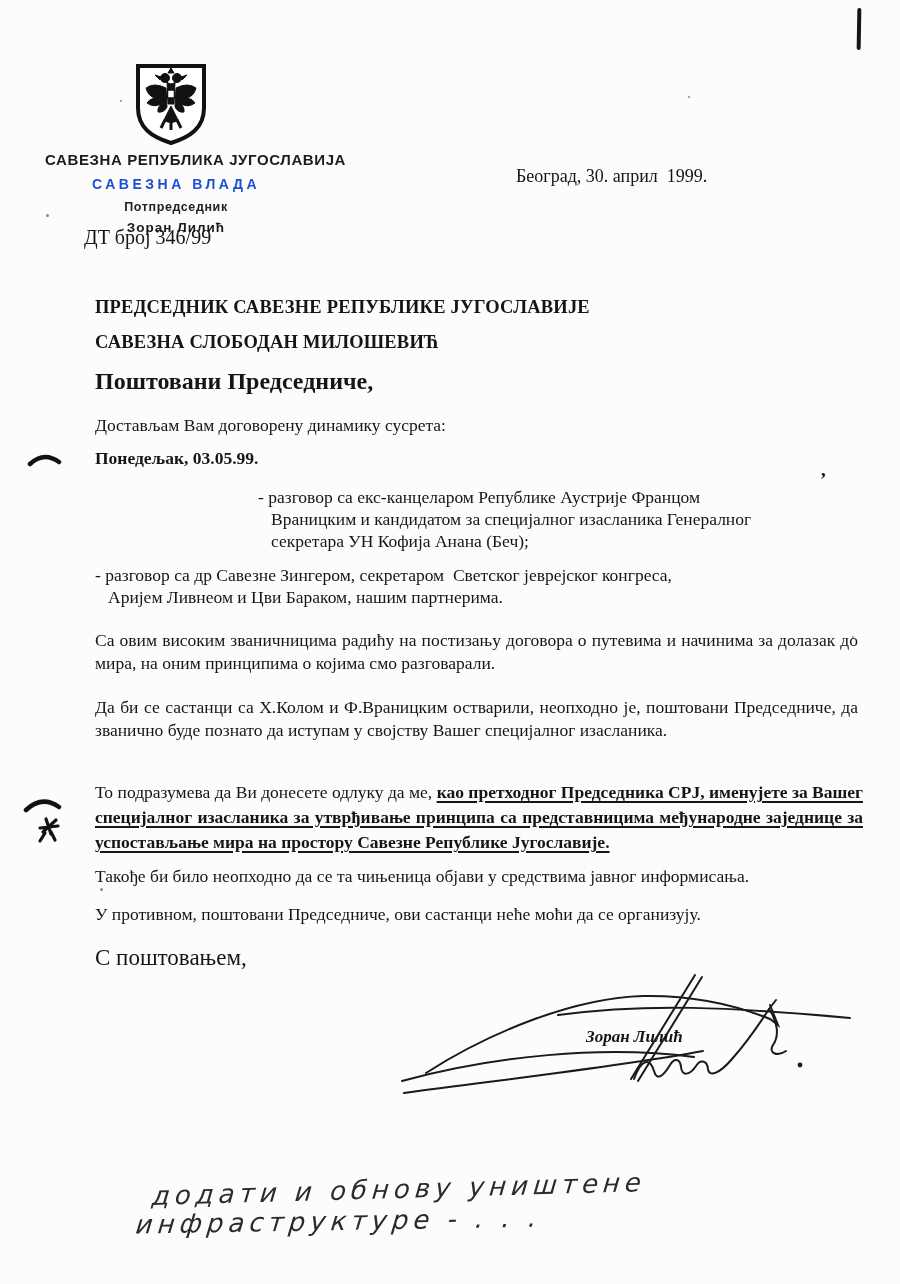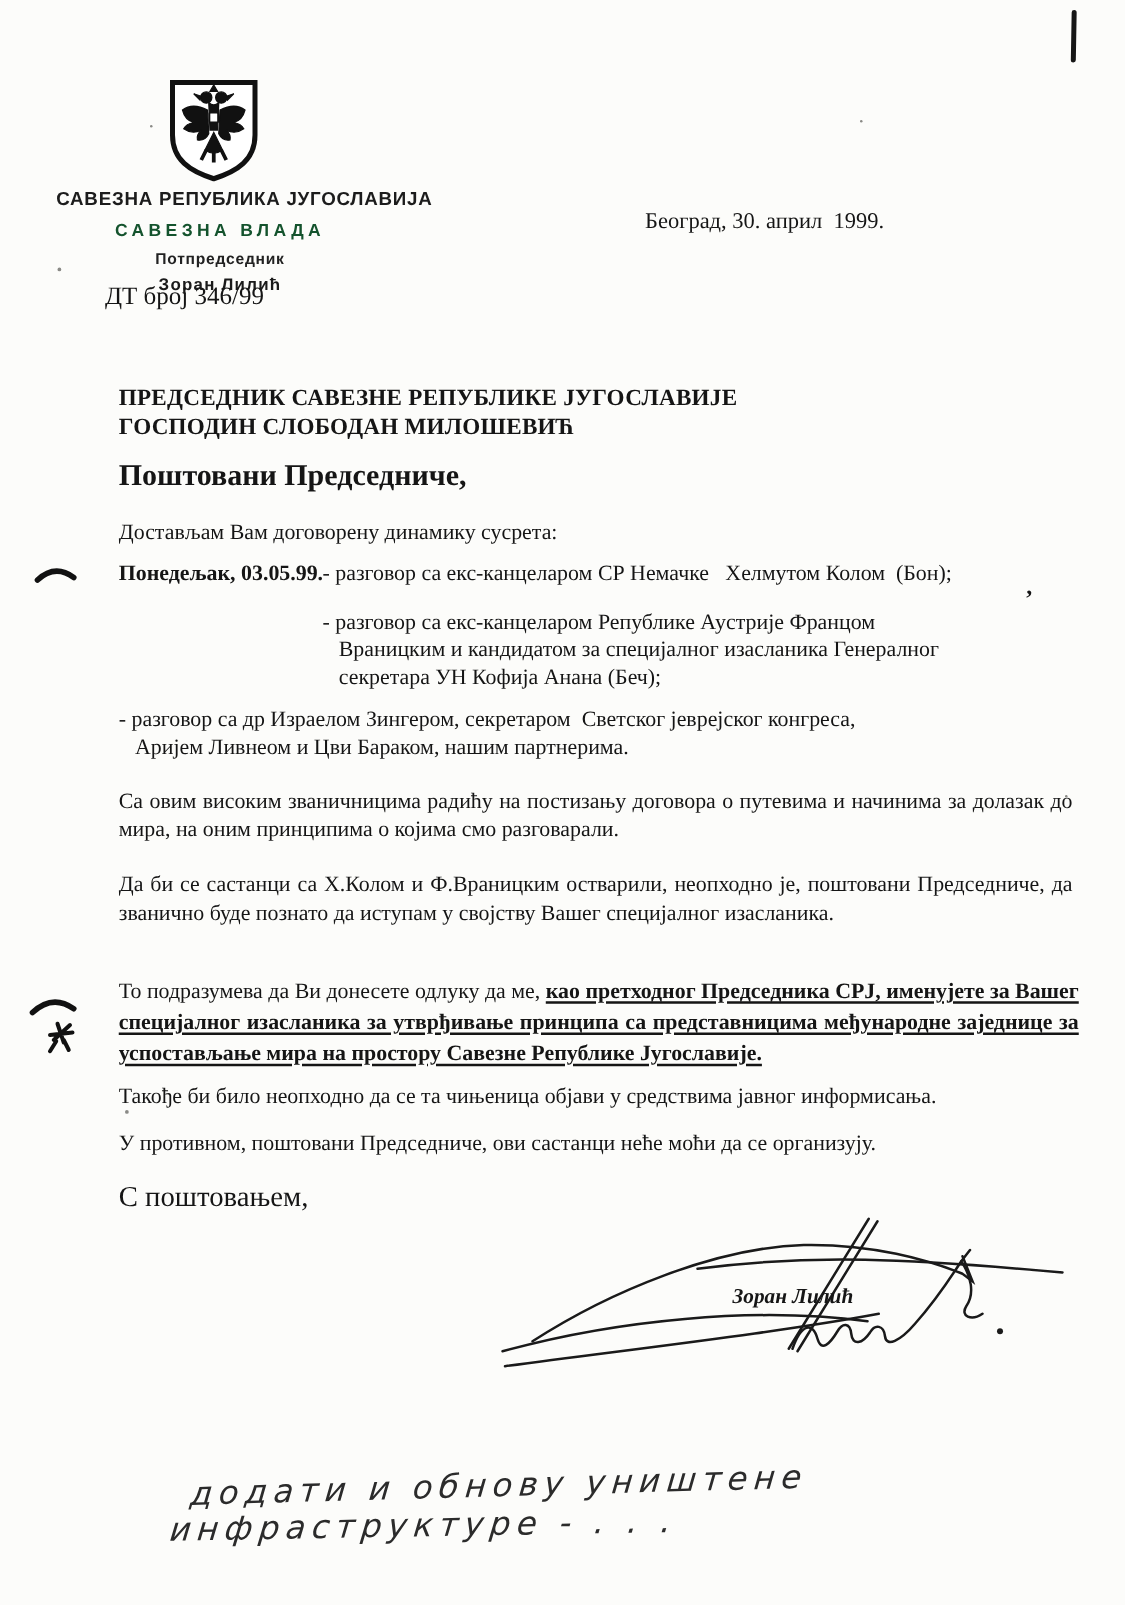--- a/index.html
+++ b/index.html
@@ -4,21 +4,21 @@
 <style>
   html,body{margin:0;padding:0;background:#e8e8e6;}
   .page{
     position:relative;width:900px;height:1284px;margin:0 auto;
     background:#fcfcfa;overflow:hidden;
     font-family:"Liberation Serif",serif;color:#151515;
   }
   .abs{position:absolute;}
   .sans{font-family:"Liberation Sans",sans-serif;}
   .lh-country{font-weight:bold;font-size:15px;letter-spacing:.6px;white-space:nowrap;color:#1c1c1c;}
-  .lh-gov{font-weight:bold;font-size:14px;letter-spacing:3.5px;white-space:nowrap;color:#14532d;}
+  .lh-gov{font-weight:bold;font-size:14px;letter-spacing:3.5px;white-space:nowrap;color:#1d4ed8;}
   .lh-office{font-weight:bold;font-size:12.5px;letter-spacing:.6px;white-space:nowrap;color:#222;}
   .lh-official{font-weight:bold;font-size:13.5px;letter-spacing:1px;white-space:nowrap;color:#1a1a1a;}
   .lh-ref{font-size:20px;white-space:nowrap;}
   .dateline{font-size:18px;white-space:pre;}
   .addr{font-weight:bold;font-size:18.5px;line-height:23px;white-space:nowrap;letter-spacing:.2px;}
   .salutation{font-weight:bold;font-size:24px;white-space:nowrap;}
   .body-text{font-size:17.5px;line-height:22.5px;}
   .just{text-align:justify;}
   .sched-row{display:flex;font-size:17.5px;line-height:22px;}
   .sched-label{width:163px;flex:0 0 163px;font-weight:bold;white-space:nowrap;}
@@ -67,40 +67,39 @@
   </div>
 
   <div class="abs sans lh-country" style="left:45px;top:151px;">САВЕЗНА РЕПУБЛИКА ЈУГОСЛАВИЈА</div>
   <div class="abs sans lh-gov" style="left:45px;top:176px;width:262px;text-align:center;">САВЕЗНА ВЛАДА</div>
   <div class="abs sans lh-office" style="left:45px;top:200px;width:262px;text-align:center;">Потпредседник</div>
   <div class="abs sans lh-official" style="left:45px;top:220px;width:262px;text-align:center;">Зоран Лилић</div>
   <div class="abs lh-ref" style="left:84px;top:226px;">ДТ број 346/99</div>
 
   <div class="abs dateline" style="left:516px;top:166px;">Београд, 30. април  1999.</div>
 
-  <div class="abs addr" style="left:95px;top:308px;">ПРЕДСЕДНИК САВЕЗНЕ РЕПУБЛИКЕ ЈУГОСЛАВИЈЕ</div>
-  <div class="abs addr" style="left:95px;top:331px;">ГОСПОДИН СЛОБОДАН МИЛОШЕВИЋ</div>
+  <div class="abs addr" style="left:95px;top:296px;">ПРЕДСЕДНИК САВЕЗНЕ РЕПУБЛИКЕ ЈУГОСЛАВИЈЕ</div>
+  <div class="abs addr" style="left:95px;top:331px;">САВЕЗНА СЛОБОДАН МИЛОШЕВИЋ</div>
 
   <div class="abs salutation" style="left:95px;top:368px;">Поштовани Председниче,</div>
 
   <div class="abs body-text" style="left:95px;top:414px;white-space:nowrap;">Достављам Вам договорену динамику сусрета:</div>
 
   <div class="abs sched-row" style="left:95px;top:447px;width:768px;">
     <div class="sched-label">Понедељак, 03.05.99.</div>
-    <div class="sched-text">- разговор са екс-канцеларом СР Немачке   Хелмутом Колом  (Бон);</div>
   </div>
   <div class="abs stray-comma" style="left:821px;top:459px;">,</div>
 
   <div class="abs sched-row" style="left:95px;top:486px;width:768px;">
     <div class="sched-label"></div>
     <div class="sched-text" style="max-width:508px;">- разговор са екс-канцеларом Републике Аустрије Францом Враницким и кандидатом за специјалног изасланика Генералног секретара УН Кофија Анана (Беч);</div>
   </div>
 
   <div class="abs sched-row" style="left:95px;top:564px;width:768px;">
-    <div class="sched-text" style="max-width:585px;">- разговор са др Израелом Зингером, секретаром  Светског јеврејског конгреса, Аријем Ливнеом и Цви Бараком, нашим партнерима.</div>
+    <div class="sched-text" style="max-width:585px;">- разговор са др Савезне Зингером, секретаром  Светског јеврејског конгреса, Аријем Ливнеом и Цви Бараком, нашим партнерима.</div>
   </div>
 
   <div class="abs body-text just" style="left:95px;top:696px;width:763px;">Да би се састанци са Х.Колом и Ф.Враницким остварили, неопходно је, поштовани Председниче, да званично буде познато да иступам у својству Вашег специјалног изасланика.</div>
 
   <div class="abs body-text just" style="left:95px;top:629px;width:763px;">Са овим високим званичницима радићу на постизању договора о путевима и начинима за долазак до мира, на оним принципима о којима смо разговарали.</div>
 
   <div class="abs p3 just" style="left:95px;top:780px;width:768px;"><span>То подразумева да Ви донесете одлуку да ме, </span><span class="emph">као претходног Председника СРЈ, именујете за Вашег специјалног изасланика за утврђивање принципа са представницима међународне заједнице за успостављање мира на простору Савезне Републике Југославије.</span></div>
 
   <div class="abs body-text" style="left:95px;top:865px;width:790px;">Такође би било неопходно да се та чињеница објави у средствима јавног информисања.</div>
 

